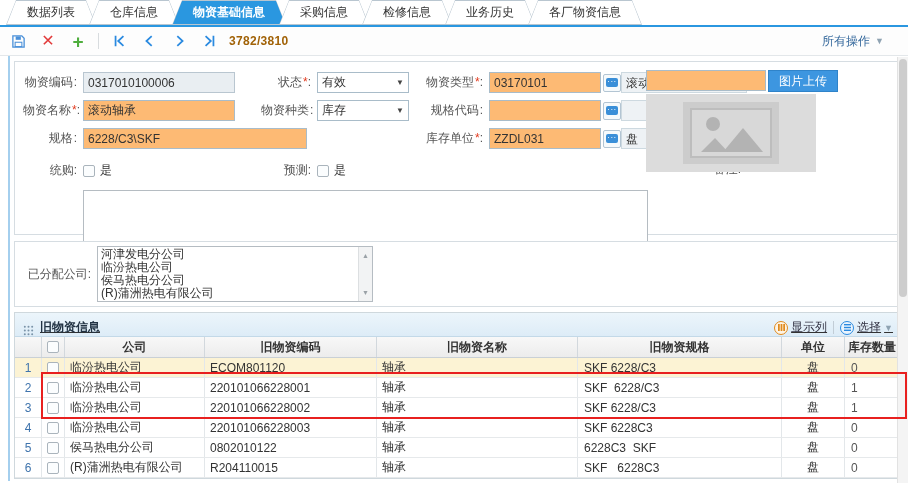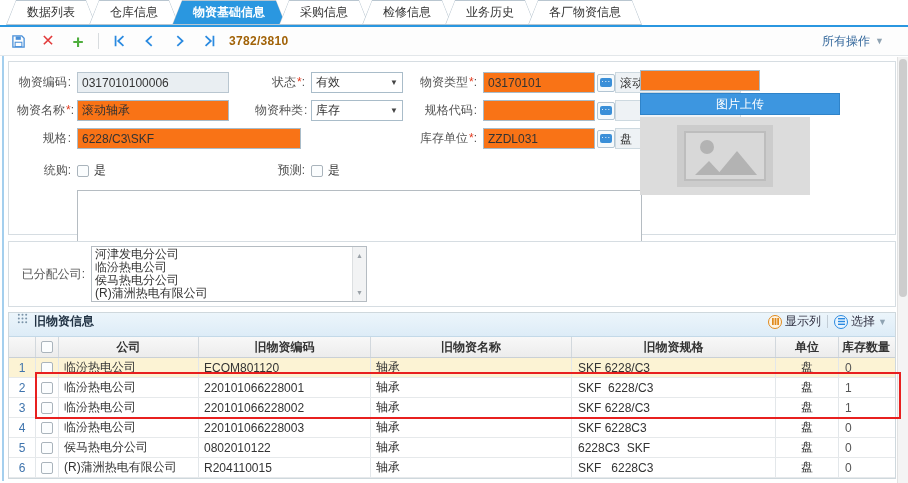--- a/index.html
+++ b/index.html
@@ -23,62 +23,62 @@
   .toolbar { height:29px; display:flex; align-items:center; gap:10px; padding:0 8px;
              border-bottom:1px solid #e3e7ea; background:#fdfdfd; }
   .tbtn { display:inline-flex; align-items:center; justify-content:center; width:20px; height:20px; cursor:pointer; }
   .x-glyph { color:#e23b3b; font-size:16px; font-weight:bold; line-height:1; }
   .plus-glyph { color:#4fae3e; font-size:19px; font-weight:bold; line-height:1; }
   .sep { width:1px; height:16px; background:#d8dcdf; }
   .counter { font-weight:bold; color:#a16207; letter-spacing:.3px; }
   .allops { margin-left:auto; margin-right:16px; color:#33679b; cursor:pointer; display:flex; align-items:center; gap:5px; }
   .caret { color:#8fa3b2; font-size:9px; }
   
-  .content { position:relative; height:425px; background:#fff; padding:5px 14px 0 8px; }
+  .content { position:relative; height:425px; background:#fff; padding:5px 14px 0 8px;margin-left:6px; }
   .edge-line { position:absolute; left:2px; top:0; bottom:0; width:2px; background:#5aa7e0; opacity:.55; }
   .panel { border:1px solid #d6dde2; background:#fff; width:888px; position:relative; }
   .panel-form { height:174px; padding:10px 0 0 8px; }
   .fgrid { display:grid; grid-template-columns:60px 152px 26px 56px 92px 16px 64px 112px 20px 126px;
            row-gap:7px; align-items:center; }
   .flabel { text-align:right; color:#555; padding-right:6px; white-space:nowrap; }
   .req { color:#e23b1f; margin-left:1px; }
   input[type=text], .rofield, .selectbox, textarea { font-family:inherit; font-size:12px; color:#333; }
-  input[type=text] { height:21px; border:1px solid #a9bcc9; padding:0 4px; width:100%; background:#f97316; }
+  input[type=text] { height:21px; border:1px solid #a9bcc9; padding:0 4px; width:100%; background:#fdba74; }
   input[type=text].gray { background:#e9eef2; border-color:#b9c6d0; }
   .rofield { height:21px; background:#eef2f5; border:1px solid #cdd9e0; padding:2px 4px; overflow:hidden; white-space:nowrap; }
   .selectbox { height:21px; border:1px solid #a9bcc9; background:#fff; display:flex; align-items:center;
                justify-content:space-between; padding:0 4px; cursor:pointer; }
   .selectbox .arr { font-size:8px; color:#444; }
   .dots-btn { width:18px; height:18px; margin-left:2px; border:1px solid #b3c5d3; background:#f6fafc; border-radius:2px;
               display:inline-flex; align-items:center; justify-content:center; cursor:pointer; }
   .dots-btn i { font-style:normal; background:#3a8fd8; color:#fff; border-radius:2px; width:12px; height:9px;
                 font-size:8px; line-height:7px; text-align:center; letter-spacing:.5px; }
   .cbrow { display:flex; align-items:center; gap:5px; }
   .cb { width:12px; height:12px; border:1px solid #aab4bc; background:#fbfdfe; border-radius:2px; display:inline-block; cursor:pointer; }
   textarea { width:565px; height:54px; border:1px solid #b5bcc2; resize:none; padding:3px 4px; }
   .remark-row { margin-top:4px; }
   
   .imgblock { position:absolute; left:631px; top:8px; width:200px; }
-  .imgblock .row1 { display:flex; gap:2px;flex-direction:column; }
+  .imgblock .row1 { display:flex; gap:2px; }
   .upload-input { width:120px !important; }
   .upload-btn { height:22px; padding:0 10px; background:var(--upload,#3d96e0); color:#fff; border:1px solid #2f83c9;
                 font-size:12px; cursor:pointer; font-family:inherit; }
   .imgph { margin-top:2px; width:170px; height:78px; background:#dcdcdc; display:flex; align-items:center; justify-content:center; }
   
   .panel-assign { margin-top:6px; height:66px; display:flex; align-items:center; padding-left:8px; }
   .listbox { width:276px; height:56px; border:1px solid #b5bcc2; background:#fff; position:relative;
              overflow:hidden; padding:1px 16px 1px 3px; line-height:13px; cursor:default; }
   .listbox .li { white-space:nowrap; }
   .lb-scroll { position:absolute; right:0; top:0; bottom:0; width:14px; background:#f2f3f4; border-left:1px solid #dcdfe1;
                display:flex; flex-direction:column; justify-content:space-between; align-items:center; padding:2px 0; }
   .lb-scroll span { font-size:7px; color:#9aa1a7; }
   
   .panel-table { margin-top:5px; border:1px solid #cfd8dd; width:888px; }
   .sect-head { height:24px; background:linear-gradient(#ecf5fb,#ddecf7); border-bottom:1px solid #c3d9e8;
-               display:flex; align-items:flex-start; padding:0 8px; }
+               display:flex; align-items:flex-end; padding:0 8px;text-decoration:underline; }
   .sect-title { font-weight:bold; color:#223344; margin-left:6px; }
   .sect-actions { margin-left:auto; display:flex; align-items:center; gap:6px; color:#334; }
   .sect-actions .act { display:flex; align-items:center; gap:3px; cursor:pointer; }
   .vline { width:1px; height:13px; background:#c2cdd6; }
   .thead, .trow { display:grid; grid-template-columns:27px 23px 140px 172px 201px 204px 63px 54px; }
   .thead { height:21px; background:linear-gradient(#f8f8f8,#ececec); border-bottom:1px solid #c9d0d6; font-weight:bold;text-align:right; }
   .thead > div { display:flex; align-items:center; justify-content:center; border-right:1px solid #d2d8dd; height:100%; }
   .tbody { position:relative; }
   .trow { height:20px; border-bottom:1px solid #e6e9eb; background:#fff; cursor:pointer; }
   .trow.sel { background:#fcf3d4; }

